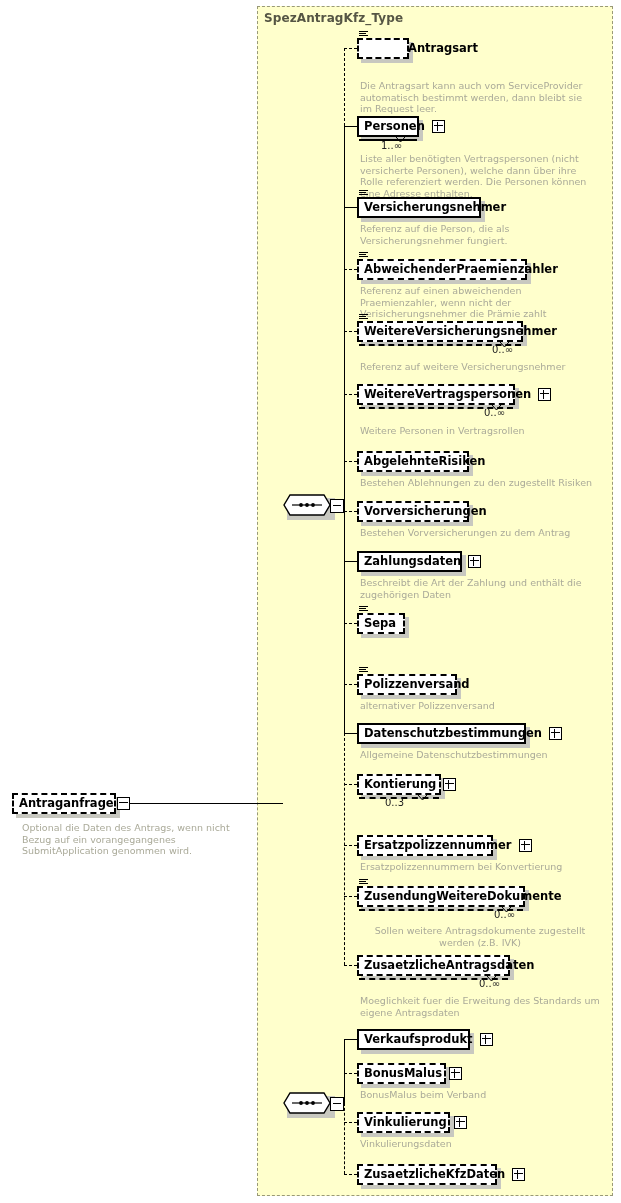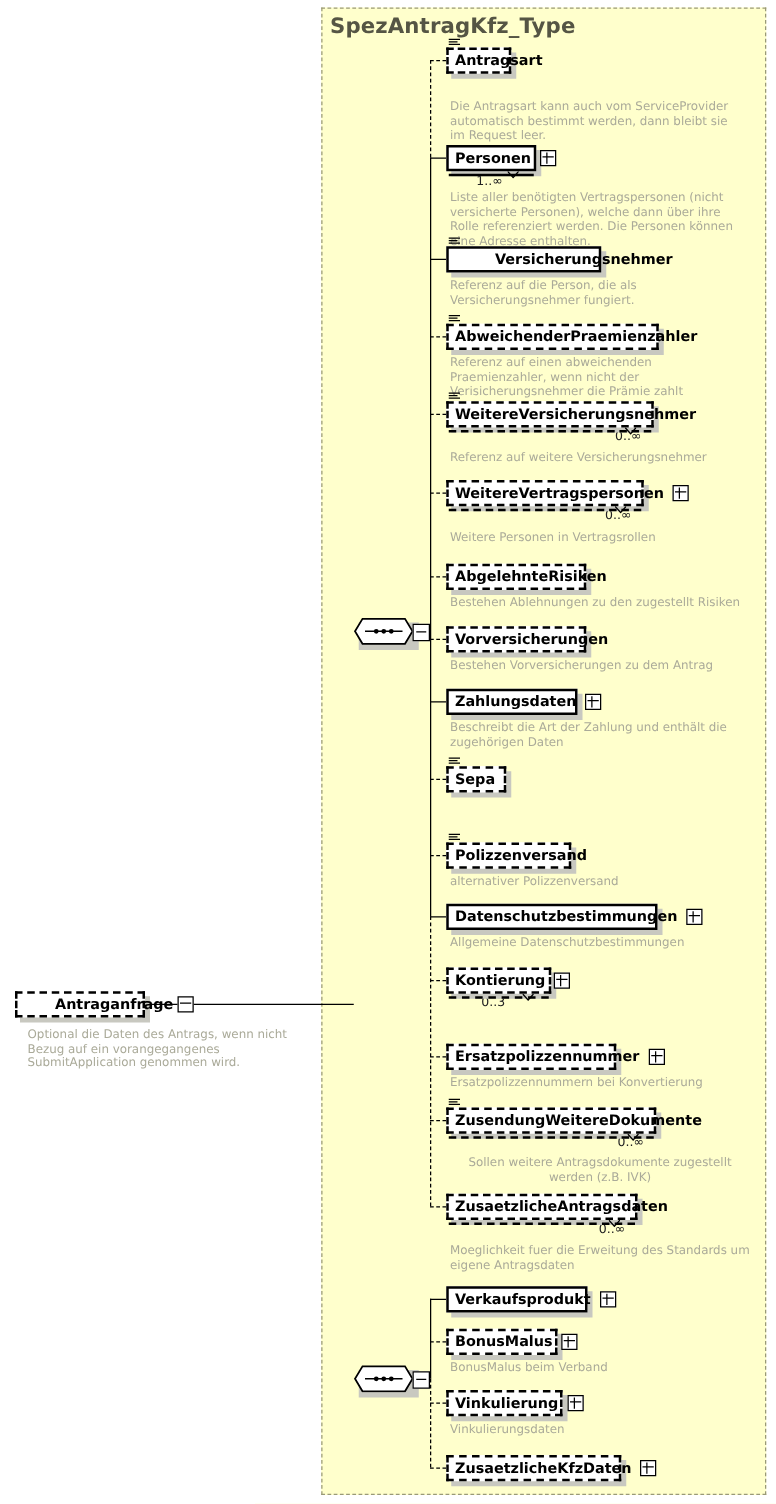--- a/index.html
+++ b/index.html
@@ -14,21 +14,21 @@
 
   
   .type-box{
     position:absolute;
     background:#ffffcc;
     border:1px dashed #999977;
     box-sizing:border-box;
   }
   .type-title{
     position:absolute;
-    font-size:17px;
+    font-size:12px;
     font-weight:bold;
     color:#555544;
     letter-spacing:0.1px;
     white-space:nowrap;
   }
 
   
   .el{
     position:absolute;
     box-sizing:border-box;
@@ -156,21 +156,21 @@
   }
 </style>
 </head>
 <body>
 
 <div id="canvas">
 
   <div class="type-box" style="left:257px;top:6px;width:356px;height:1190px;"></div>
   <div class="type-title" style="left:264px;top:11px;">SpezAntragKfz_Type</div>
 
-  <div class="el dashed" style="left:12px;top:793px;width:104px;padding-left:25px;">
+  <div class="el dashed" style="left:12px;top:793px;width:104px;">
     <div class="shadow"></div>
     <div class="el-inner"></div>
     <span class="el-label">Antraganfrage</span>
     <span class="expander" style="margin-left:-4px;"></span>
   </div>
   <div class="note" style="left:22px;top:822px;width:228px;">Optional die Daten des Antrags, wenn nicht Bezug auf ein vorangegangenes SubmitApplication genommen wird.</div>
 
   <div class="ln h-solid" style="left:116px;top:803px;width:167px;"></div>
 
   <div class="seq" style="left:283px;top:494px;">
@@ -202,48 +202,48 @@
       <circle cx="24" cy="11" r="1.9" fill="#000000"></circle>
       <circle cx="30" cy="11" r="1.9" fill="#000000"></circle>
     </svg>
     <div class="seq-btn"></div>
   </div>
   <div class="ln h-solid" style="left:331px;top:1103px;width:13px;"></div>
   <div class="ln v-solid" style="left:344px;top:1039px;height:64px;"></div>
   <div class="ln v-dash" style="left:344px;top:1103px;height:71px;"></div>
 
   <div class="ln h-dash" style="left:344px;top:48px;width:13px;"></div>
-  <div class="el dashed" style="left:357px;top:38px;width:52px;">
+  <div class="el dashed" style="left:357px;top:38px;width:52px;padding-left:44px;">
     <div class="shadow"></div>
     <div class="el-inner"></div>
     <span class="attr-glyph">
         <i></i>
         <i></i>
         <i></i>
       </span>
     <span class="el-label">Antragsart</span>
   </div>
   <div class="note" style="left:360px;top:80px;width:234px;">Die Antragsart kann auch vom ServiceProvider automatisch bestimmt werden, dann bleibt sie im Request leer.</div>
 
   <div class="ln h-solid" style="left:344px;top:126px;width:13px;"></div>
-  <div class="el solid" style="left:357px;top:116px;width:72px;">
+  <div class="el solid" style="left:357px;top:116px;width:62px;">
     <div class="shadow"></div>
     <div class="el-inner"></div>
     <span class="el-label">Personen</span>
     <span class="expander plus"></span>
     <span class="repeat-bar solidrep"></span>
     <svg class="repeat-chev" viewBox="0 0 9 6">
         <polyline points="0,0 4.5,5 9,0" fill="none" stroke="#000" stroke-width="1"></polyline>
       </svg>
   </div>
   <div class="mult" style="left:381px;top:140px;">1..∞</div>
   <div class="note" style="left:360px;top:153px;width:238px;">Liste aller benötigten Vertragspersonen (nicht versicherte Personen), welche dann über ihre Rolle referenziert werden. Die Personen können eine Adresse enthalten.</div>
 
   <div class="ln h-solid" style="left:344px;top:207px;width:13px;"></div>
-  <div class="el solid" style="left:357px;top:197px;width:124px;padding-left:32px;">
+  <div class="el solid" style="left:357px;top:197px;width:124px;">
     <div class="shadow"></div>
     <div class="el-inner"></div>
     <span class="attr-glyph">
         <i></i>
         <i></i>
         <i></i>
       </span>
     <span class="el-label">Versicherungsnehmer</span>
   </div>
   <div class="note" style="left:360px;top:223px;width:238px;">Referenz auf die Person, die als Versicherungsnehmer fungiert.</div>

